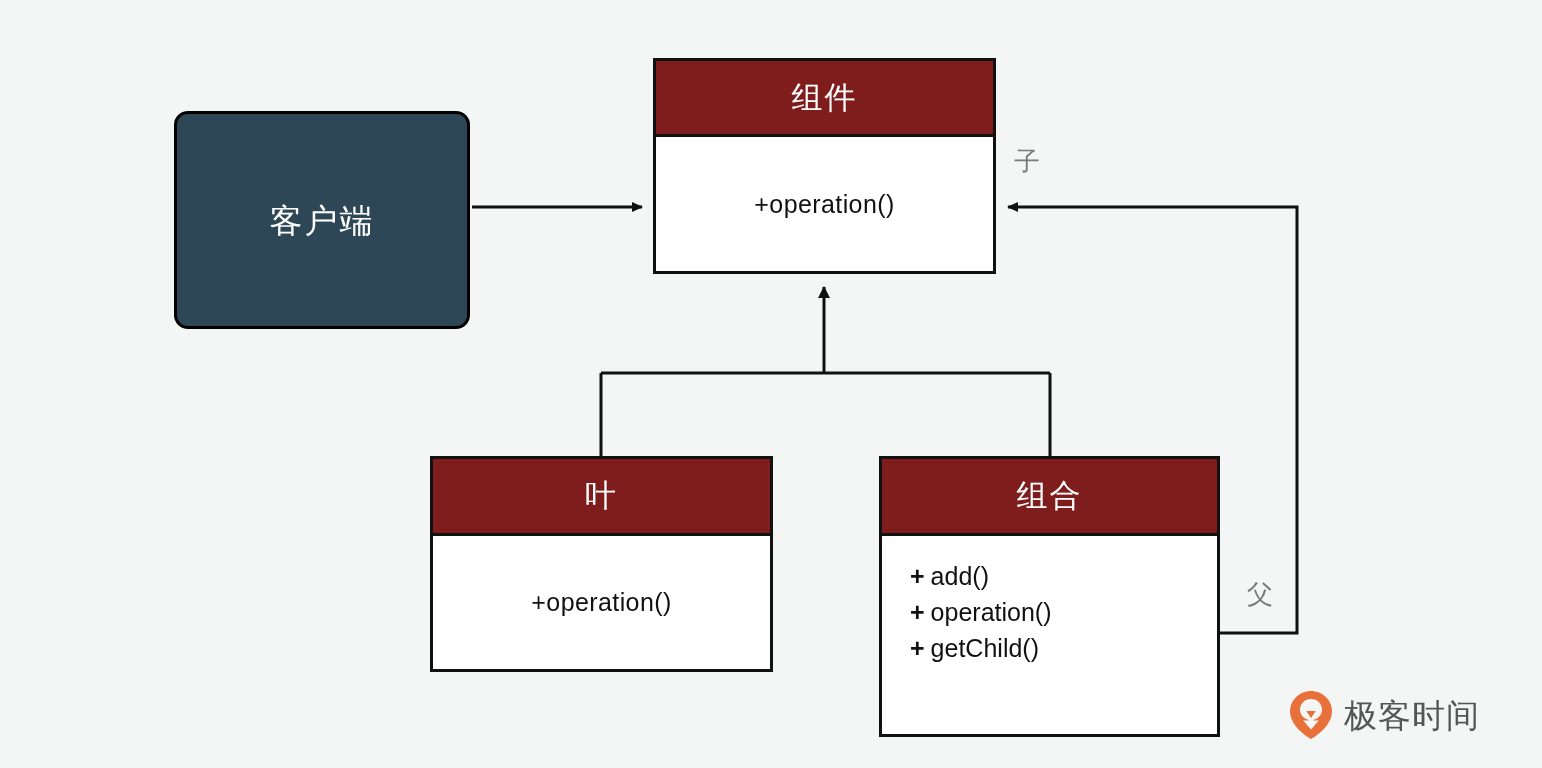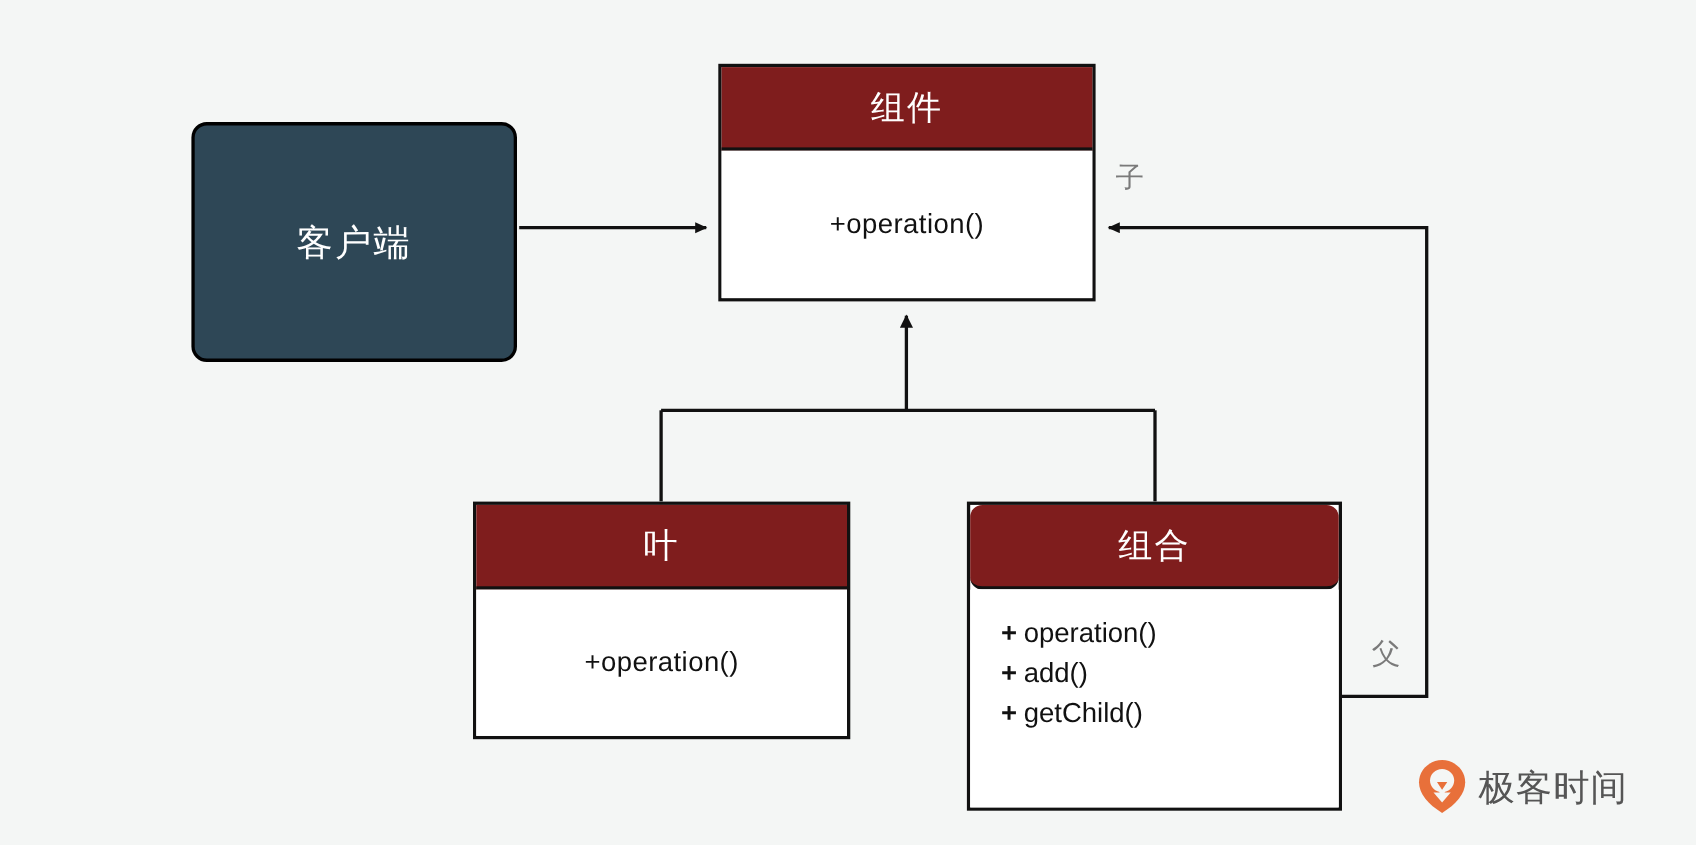--- a/index.html
+++ b/index.html
@@ -69,20 +69,21 @@
     justify-content: center;
     border-bottom: 3px solid #111111;
     box-sizing: border-box;
     flex: none;
   }
   .uml-body {
     flex: 1;
     background: #ffffff;
     display: flex;
     box-sizing: border-box;
+    border-radius: 16px;
   }
   .uml-body.center {
     align-items: center;
     justify-content: center;
   }
   .uml-body.listed {
     flex-direction: column;
     justify-content: flex-start;
     padding: 22px 0 0 28px;
   }
@@ -101,21 +102,21 @@
     font-weight: bold;
     margin-right: 6px;
   }
 
   
   #box-component { left: 653px; top: 58px;  width: 343px; height: 216px; }
   #box-component .uml-header { height: 76px; }
   #box-leaf      { left: 430px; top: 456px; width: 343px; height: 216px; }
   #box-leaf .uml-header { height: 77px; }
   #box-composite { left: 879px; top: 456px; width: 341px; height: 281px; }
-  #box-composite .uml-header { height: 77px; border-radius: 11px; }
+  #box-composite .uml-header { height: 77px; }
 
   
   .edge-label {
     position: absolute;
     color: #7a7a7a;
     font-size: 26px;
     line-height: 1;
   }
   #label-child  { left: 1014px; top: 148px; }
   #label-parent { left: 1247px; top: 581px; }
@@ -188,24 +189,24 @@
     <div class="uml-header">叶</div>
     <div class="uml-body center">
       <span class="member-center">+operation()</span>
     </div>
   </div>
 
   <div class="uml-box" id="box-composite">
     <div class="uml-header">组合</div>
     <div class="uml-body listed">
       <div class="member-row">
-        <span class="plus">+</span><span>operation()</span>
+        <span class="plus">+</span><span>add()</span>
       </div>
       <div class="member-row">
-        <span class="plus">+</span><span>add()</span>
+        <span class="plus">+</span><span>operation()</span>
       </div>
       <div class="member-row">
         <span class="plus">+</span><span>getChild()</span>
       </div>
     </div>
   </div>
 
   <div class="edge-label" id="label-child">子</div>
   <div class="edge-label" id="label-parent">父</div>
 

